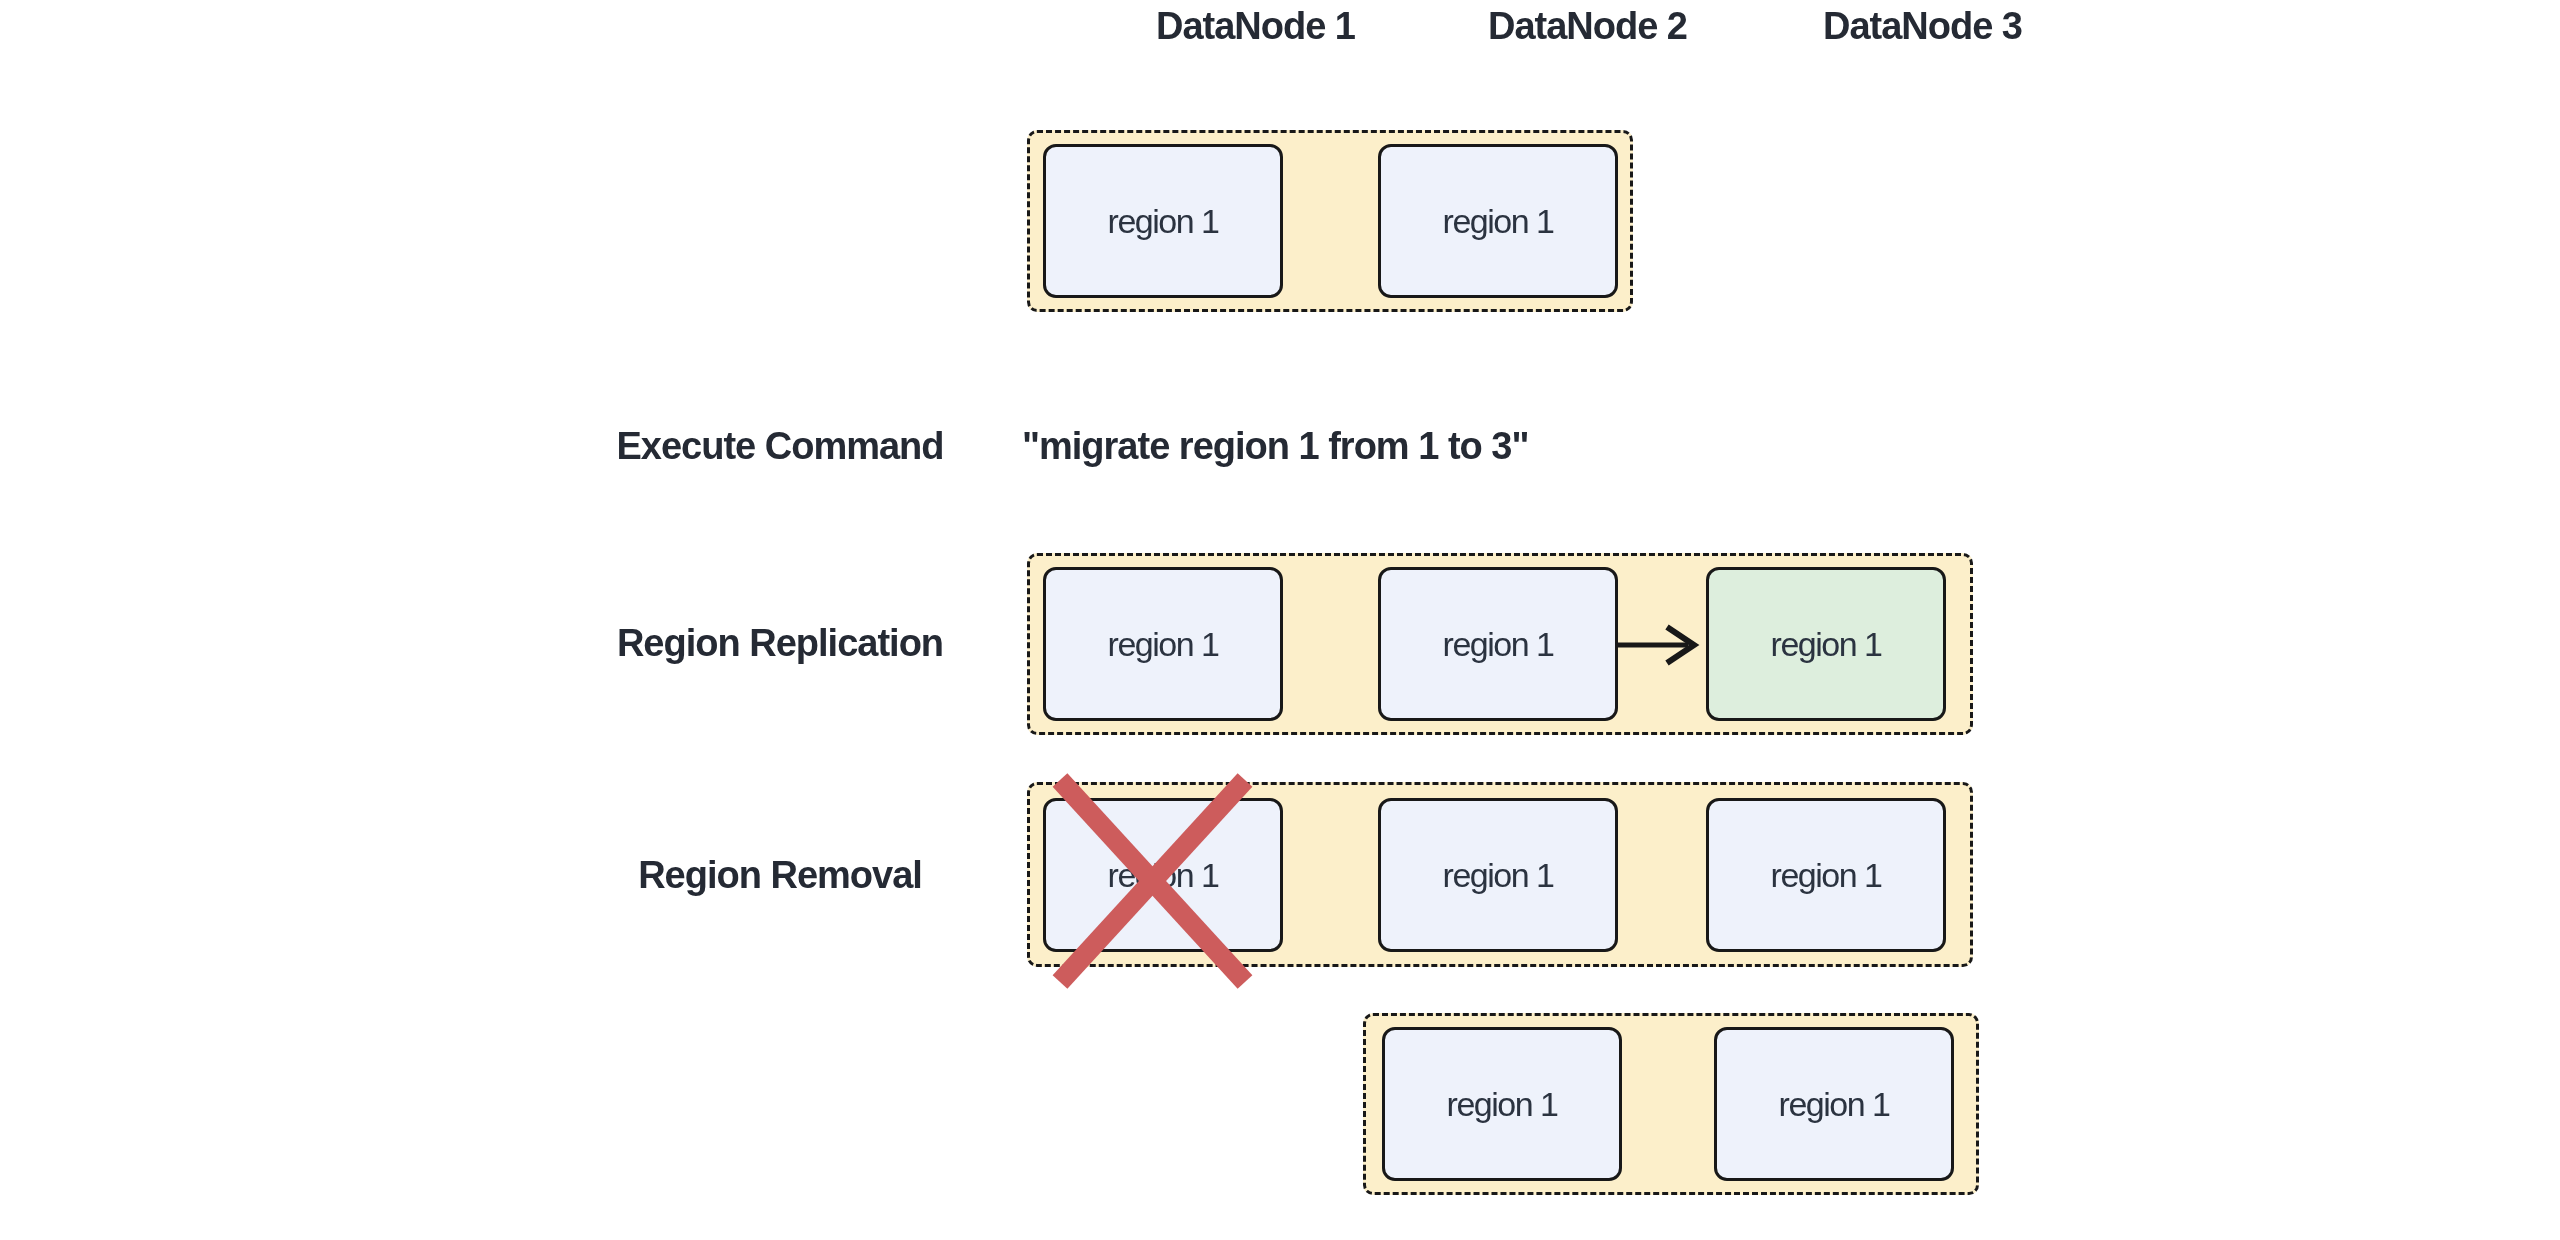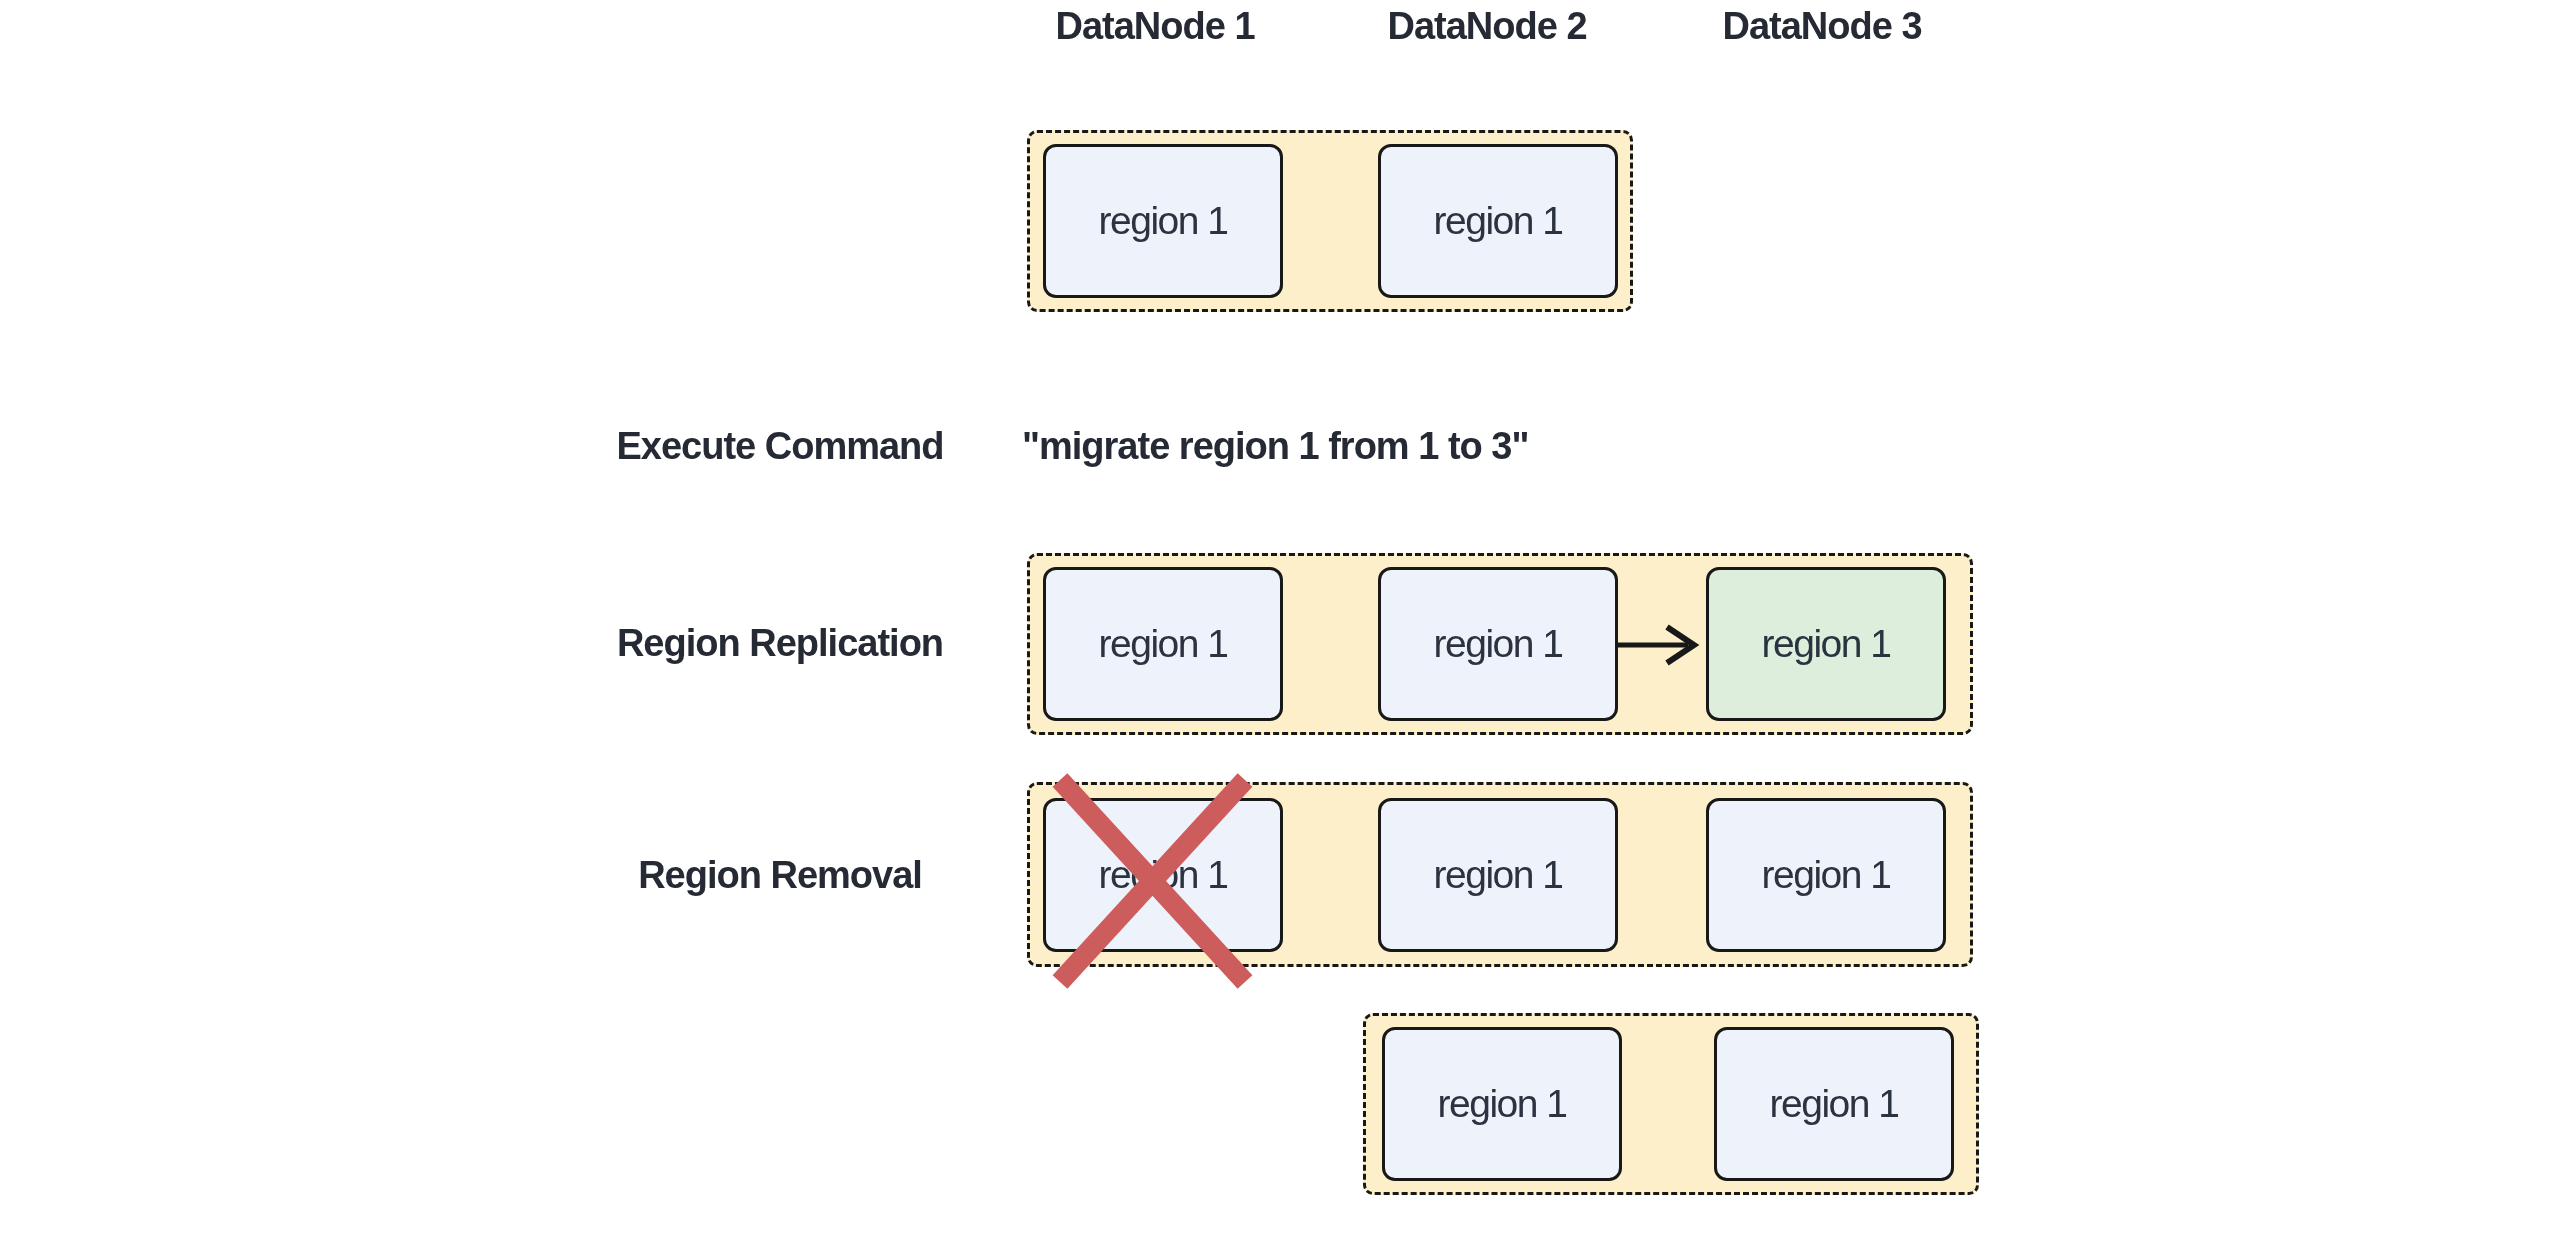--- a/index.html
+++ b/index.html
@@ -7,21 +7,21 @@
     position: relative;
     width: 2560px; height: 1240px;
     background: #ffffff;
     overflow: hidden;
     font-family: "Liberation Sans", sans-serif;
     color: #252a34;
   }
   .hdr {
     position: absolute;
     width: 400px;
-    text-align: center;
+    text-align: right;
     font-size: 38px;
     font-weight: bold;
     letter-spacing: -1px;
     line-height: 44px;
     color: #252a34;
     top: 4px;
   }
   .lbl {
     position: absolute;
     left: 400px;
@@ -54,21 +54,21 @@
   .box {
     position: absolute;
     width: 240px; height: 154px;
     background: #eef2fb;
     border: 3px solid #181818;
     border-radius: 13px;
     box-sizing: border-box;
     display: flex;
     align-items: center;
     justify-content: center;
-    font-size: 39px;
+    font-size: 34px;
     letter-spacing: -1.5px;
     color: #2b3340;
     white-space: nowrap;
   }
   .box.green { background: #ddeedd; }
   .overlay {
     position: absolute;
     left: 0; top: 0;
     pointer-events: none;
   }

